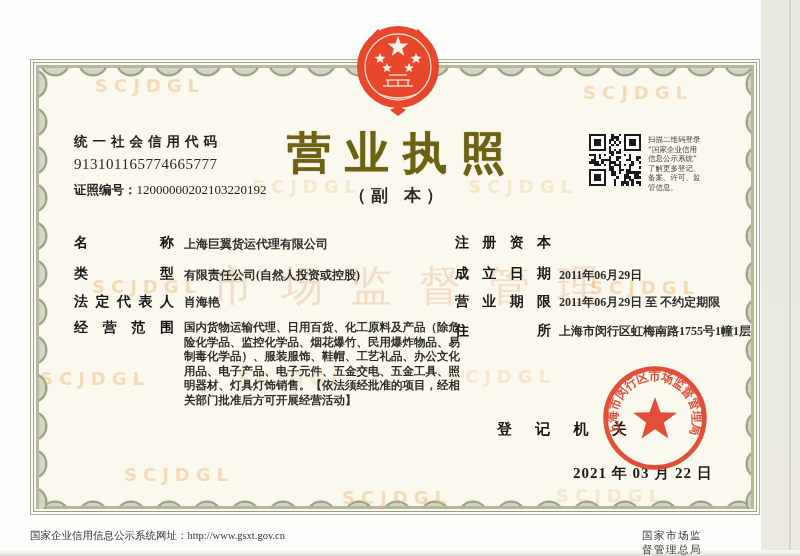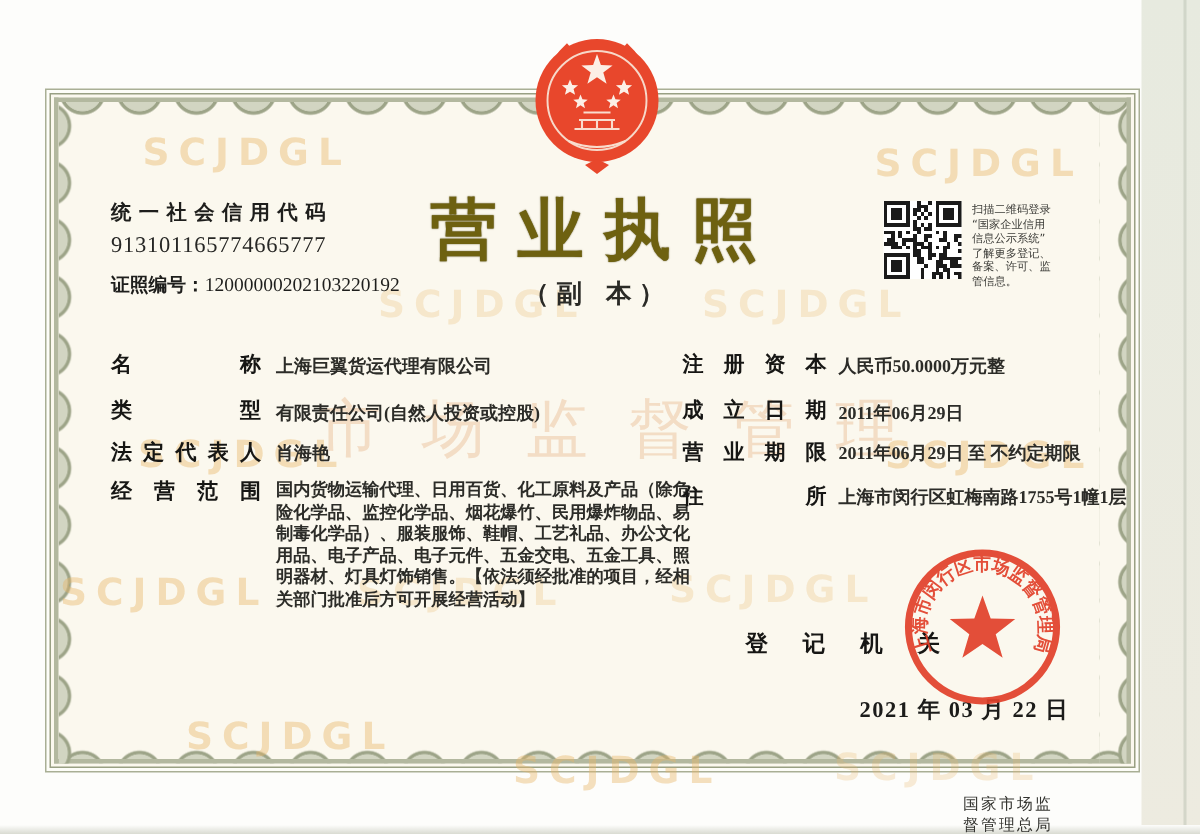--- a/index.html
+++ b/index.html
@@ -32,22 +32,22 @@
   .b-left { left:2px; top:2px; bottom:2px; width:21px;
     background:radial-gradient(circle 19px at -7px 50%, #d2d5c2 0 13px, #9da488 13.5px 15px, rgba(0,0,0,0) 16px);
     background-size:21px 38px; background-repeat:repeat-y;
     border-left:3px solid #b3b89f; }
   .b-right { right:2px; top:2px; bottom:2px; width:21px;
     background:radial-gradient(circle 19px at 28px 50%, #d2d5c2 0 13px, #9da488 13.5px 15px, rgba(0,0,0,0) 16px);
     background-size:21px 38px; background-repeat:repeat-y;
     border-right:3px solid #b3b89f; }
 
   
-  .wm { position:absolute; z-index:2; font-weight:bold; font-size:25px; letter-spacing:6px;
-    color:rgba(230,181,103,0.42); white-space:nowrap; pointer-events:none;margin-top:12px; }
+  .wm { position:absolute; z-index:2; font-weight:bold; font-size:18px; letter-spacing:6px;
+    color:rgba(230,181,103,0.42); white-space:nowrap; pointer-events:none; }
   .wm.light { color:rgba(230,181,103,0.26); }
   .wm-band { position:absolute; left:212px; top:258px; z-index:2; font-weight:normal;
     font-size:42px; letter-spacing:27px; color:rgba(223,151,92,0.28); white-space:nowrap; pointer-events:none; }
   .wm1{left:95px;top:75px;} .wm2{left:583px;top:82px;}
   .wm3{left:252px;top:176px;} .wm4{left:468px;top:176px;}
   .wm5{left:92px;top:276px;} .wm6{left:590px;top:277px;}
   .wm7{left:40px;top:368px;} .wm8{left:238px;top:368px;} .wm9{left:446px;top:366px;}
   .wm10{left:124px;top:464px;} .wm11{left:342px;top:487px;} .wm12{left:556px;top:485px;}
 
   .layer { position:absolute; left:0; top:0; width:708px; height:556px; z-index:3; }
@@ -391,35 +391,37 @@
   <div class="flabel ll" style="top:234px">名称</div>
   <div class="fvalue lv" style="top:236px">上海巨翼货运代理有限公司</div>
   <div class="flabel ll" style="top:265px">类型</div>
   <div class="fvalue lv" style="top:267px">有限责任公司(自然人投资或控股)</div>
   <div class="flabel ll" style="top:293px">法定代表人</div>
   <div class="fvalue lv" style="top:294px">肖海艳</div>
   <div class="flabel ll" style="top:319px">经营范围</div>
   <div class="fvalue lv scope" style="top:320px">国内货物运输代理、日用百货、化工原料及产品（除危险化学品、监控化学品、烟花爆竹、民用爆炸物品、易制毒化学品）、服装服饰、鞋帽、工艺礼品、办公文化用品、电子产品、电子元件、五金交电、五金工具、照明器材、灯具灯饰销售。【依法须经批准的项目，经相关部门批准后方可开展经营活动】</div>
 
   <div class="flabel rl" style="top:234px">注册资本</div>
-  <div class="fvalue rv" style="top:236px">人民币50.0000万元整</div>
   <div class="flabel rl" style="top:265px">成立日期</div>
   <div class="fvalue rv" style="top:267px">2011年06月29日</div>
   <div class="flabel rl" style="top:293px">营业期限</div>
   <div class="fvalue rv" style="top:294px">2011年06月29日 至 不约定期限</div>
   <div class="flabel rl" style="top:322px">住所</div>
   <div class="fvalue rv" style="top:323px">上海市闵行区虹梅南路1755号1幢1层</div>
 
   <div class="reg-label">登 记 机 关</div>
   <div class="stamp">
     <svg width="126" height="126" viewBox="0 0 120 120">
       <circle cx="60" cy="60" r="47" fill="none" stroke="#e2402a" stroke-width="4.5"></circle>
       <path d="M60 40 l5.2 14.6 15.6 .4 -12.4 9.6 4.4 15 -12.8-8.8 -12.8 8.8 4.4-15 -12.4-9.6 15.6-.4 Z" fill="#e2402a"></path>
       <path id="stampArc" d="M 27.4 75.2 A 36 36 0 1 1 92.6 75.2" fill="none"></path>
       <text font-size="12" fill="#e2402a" font-weight="bold" letter-spacing="0">
         <textPath href="#stampArc" startOffset="0" textLength="144" lengthAdjust="spacingAndGlyphs">上海市闵行区市场监督管理局</textPath>
       </text>
     </svg>
   </div>
   <div class="reg-date">2021 年 03 月 22 日</div>
 
+  <div class="foot foot-left">
+    <span>国家企业信用信息公示系统网址：</span><span class="url">http://www.gsxt.gov.cn</span>
+  </div>
   <div class="foot foot-right">国家市场监督管理总局监制</div>
 </div>
 
 </body></html>

